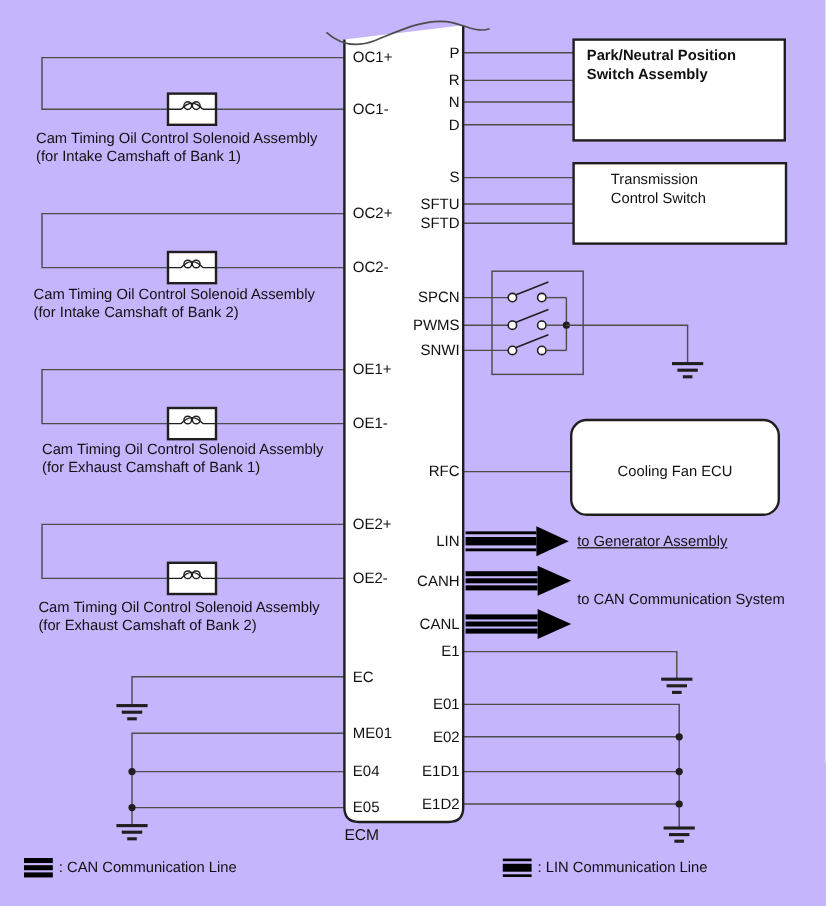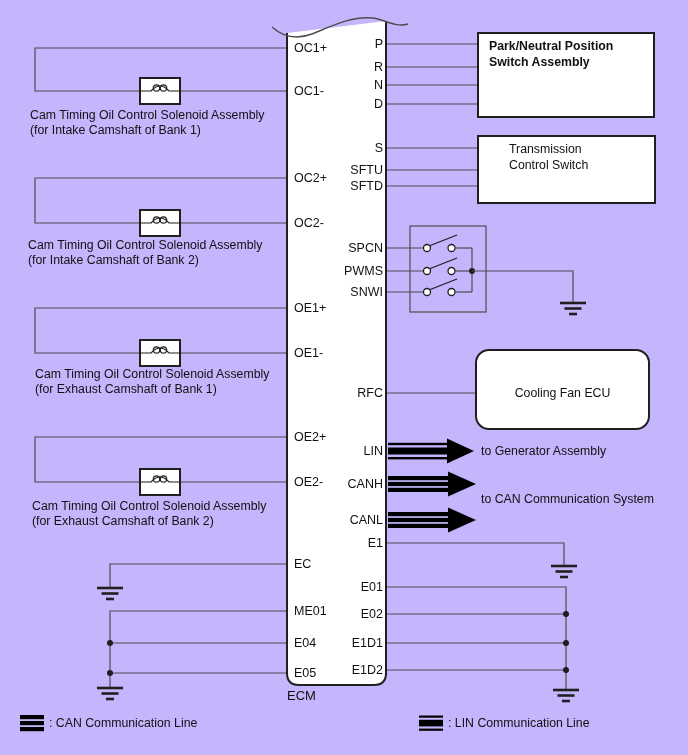--- a/index.html
+++ b/index.html
@@ -251,21 +251,21 @@
 (for Exhaust Camshaft of Bank 1)</div>
   <div class="lbl" style="left:32px;top:499px;">Cam Timing Oil Control Solenoid Assembly
 (for Exhaust Camshaft of Bank 2)</div>
 
   <div class="lbl box2" style="left:489px;top:38px;font-weight:bold;">Park/Neutral Position
 Switch Assembly</div>
   <div class="lbl box2" style="left:509px;top:141px;">Transmission
 Control Switch</div>
   <div class="lbl" style="left:476px;top:386px;width:173px;text-align:center;">Cooling Fan ECU</div>
 
-  <div class="lbl" style="left:481px;top:444px;">to Generator Assembly</div>
+  <div class="lbl" style="left:481px;top:444px;text-decoration:underline;">to Generator Assembly</div>
   <div class="lbl" style="left:481px;top:492px;">to CAN Communication System</div>
 
   <div class="lbl" style="left:287px;top:688px;width:99px;text-align:left;font-size:13px;">ECM</div>
 
   <div class="lbl" style="left:49px;top:716px;">: CAN Communication Line</div>
   <div class="lbl" style="left:448px;top:716px;">: LIN Communication Line</div>
 
 </div>
 
 </body></html>

